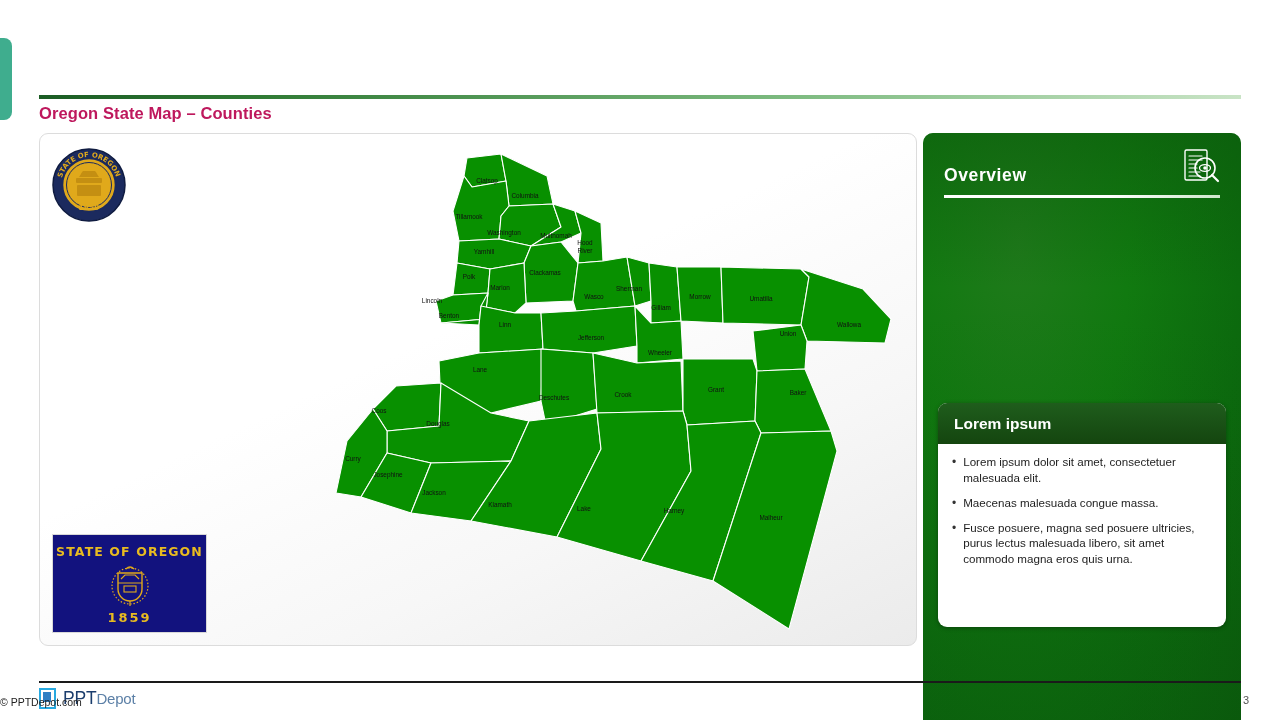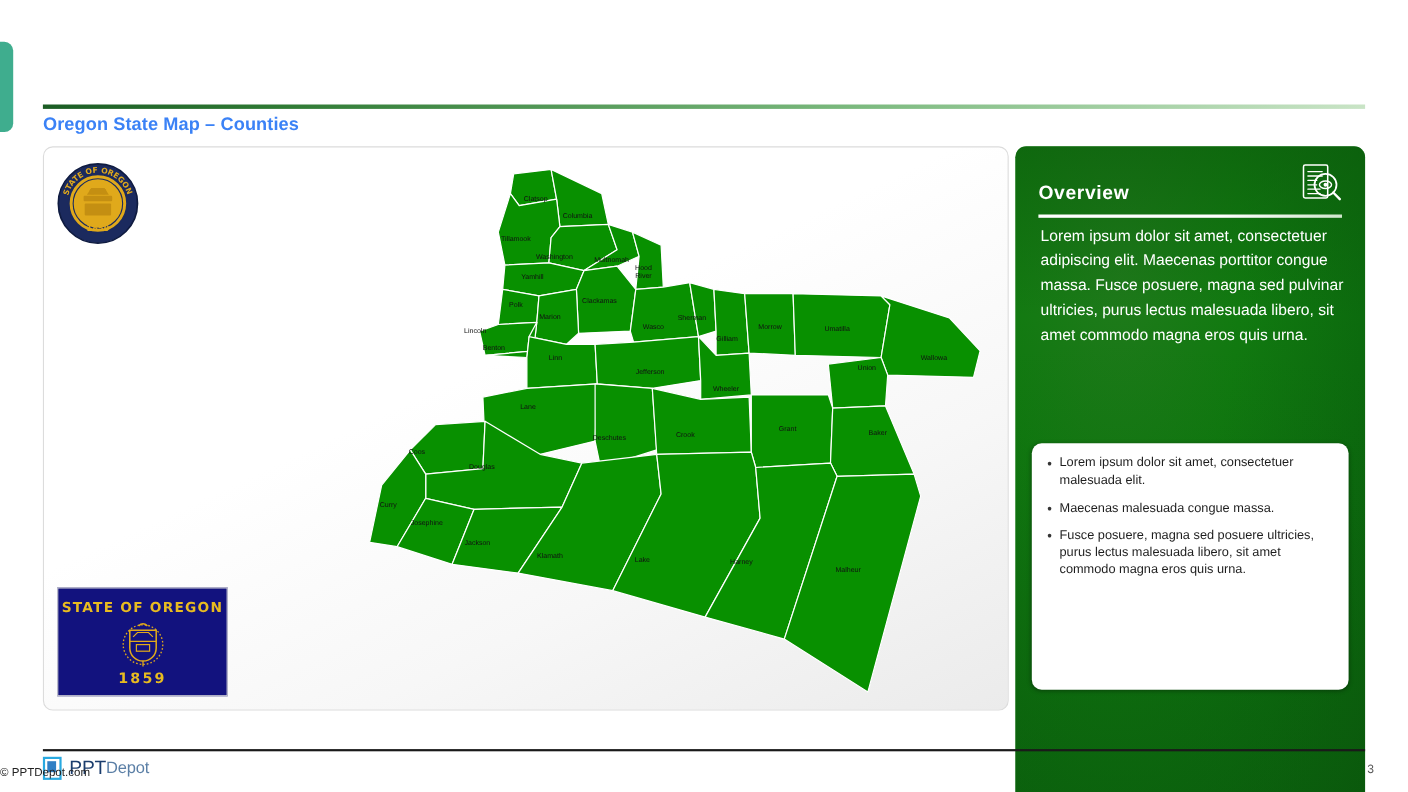--- a/index.html
+++ b/index.html
@@ -34,21 +34,21 @@
     width: 1202px;
     height: 4px;
     background: linear-gradient(to right, #1b5c24 0%, #2f7a34 18%, #7cba7f 62%, #c9e4c6 100%);
   }
   .page-title {
     position: absolute;
     left: 39px;
     top: 104px;
     font-size: 16.5px;
     font-weight: bold;
-    color: #3b82f6;
+    color: #be185d;
     letter-spacing: .1px;
     white-space: nowrap;
   }
 
   
   .map-panel {
     position: absolute;
     left: 39px;
     top: 133px;
     width: 876px;
@@ -451,23 +451,25 @@
       <line x1="8" y1="25" x2="19" y2="25"></line>
       <line x1="8" y1="29" x2="19" y2="29"></line>
     </g>
     <circle cx="24" cy="21" r="10" fill="none" stroke="#ffffff" stroke-width="1.6"></circle>
     <ellipse cx="24" cy="21" rx="5.5" ry="3.4" fill="none" stroke="#ffffff" stroke-width="1.3"></ellipse>
     <circle cx="24" cy="21" r="1.8" fill="#ffffff"></circle>
     <line x1="31" y1="28" x2="37" y2="34" stroke="#ffffff" stroke-width="2.2" stroke-linecap="round"></line>
   </svg>
 
   <div class="overview-rule"></div>
-  <div class="overview-body">Lorem ipsum dolor sit amet, consectetuer adipiscing elit. Maecenas porttitor congue massa. Fusce posuere, magna sed pulvinar ultricies, purus lectus malesuada libero, sit amet commodo magna eros quis urna.</div>
 
   <div class="sub-card">
+    <div class="sub-card-header">
+      <span class="sub-card-title">Lorem ipsum</span>
+    </div>
     <div class="sub-card-body">
       <div class="bullet-row">
         <span class="bullet-dot">•</span>
         <span class="bullet-text">Lorem ipsum dolor sit amet, consectetuer malesuada elit.</span>
       </div>
       <div class="bullet-row">
         <span class="bullet-dot">•</span>
         <span class="bullet-text">Maecenas malesuada congue massa.</span>
       </div>
       <div class="bullet-row">

